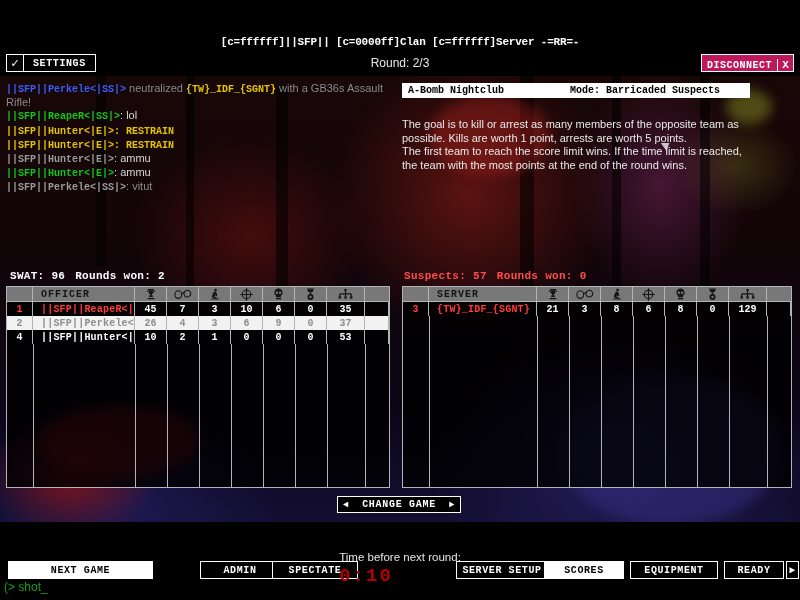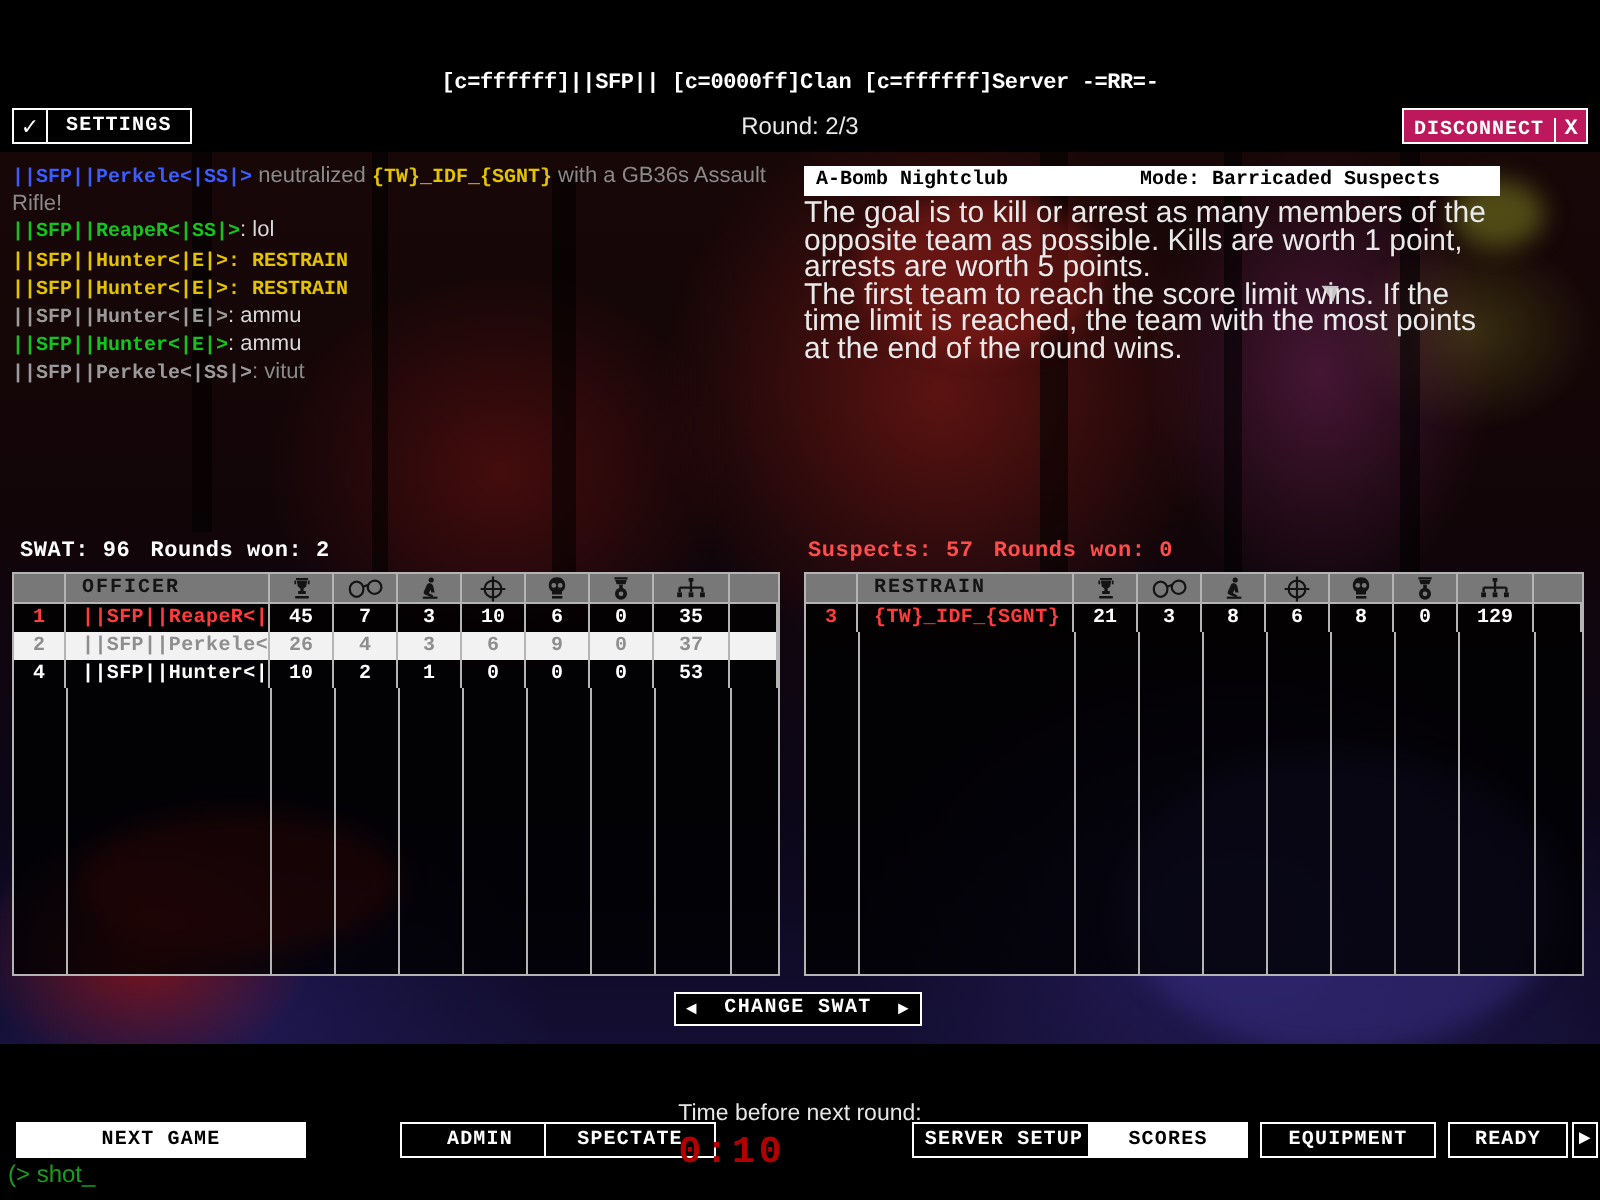--- a/index.html
+++ b/index.html
@@ -117,22 +117,22 @@
   .briefing-head {
     background: #ffffff; color: #000000;
     font-family: "Liberation Mono", monospace;
     font-size: 10px; font-weight: bold;
     height: 15px; display: flex; align-items: center;
     padding: 0 6px;
   }
   .briefing-head .map { flex: 0 0 auto; }
   .briefing-head .mode { margin-left: 66px; }
   .briefing-body {
-    color: #e9e9e9; font-size: 15px; line-height: 13.5px;
-    padding-top: 2px;
+    color: #e9e9e9; font-size: 11px; line-height: 13.5px;
+    padding-top: 20px;
   }
   .briefing-body p { margin: 0; }
   .briefing-body p + p { }
 
   
   .team-head {
     position: absolute;
     color: #ffffff; font-family: "Liberation Mono", monospace;
     font-size: 11px; font-weight: bold; letter-spacing: .3px;
     white-space: nowrap;
@@ -408,21 +408,21 @@
         <div class="divider" style="left: 256px;"></div>
         <div class="divider" style="left: 288px;"></div>
         <div class="divider" style="left: 320px;"></div>
         <div class="divider" style="left: 358px;"></div>
       </div>
     </div>
 
   <div class="score-table right" id="suspects-table">
       <div class="st-row st-header">
         <div class="st-cell rank"></div>
-        <div class="st-cell name">RESTRAIN</div>
+        <div class="st-cell name">SERVER</div>
         <div class="st-cell num">
           <svg class="icon-svg" width="12" height="12" viewBox="0 0 12 12">
             <path fill="#141414" d="M3 1h6v1H3zM3.4 2.2h5.2l-.5 3.1-1.3 1v1.2h1.1V9H4.1V7.5h1.1V6.3l-1.3-1zM2.6 10h6.8v1.2H2.6z"></path>
             <path fill="#141414" d="M2.2 2.2h.9v1.9h-.9zM8.9 2.2h.9v1.9h-.9z"></path>
           </svg>
         </div>
         <div class="st-cell num">
           <svg class="icon-svg" width="18" height="12" viewBox="0 0 18 12">
             <g fill="none" stroke="#141414" stroke-width="1.1">
               <ellipse cx="4.3" cy="6.6" rx="3.4" ry="3.8"></ellipse>
@@ -497,21 +497,21 @@
         <div class="divider" style="left: 230px;"></div>
         <div class="divider" style="left: 262px;"></div>
         <div class="divider" style="left: 294px;"></div>
         <div class="divider" style="left: 326px;"></div>
         <div class="divider" style="left: 364px;"></div>
       </div>
     </div>
 
   <div class="change-team">
     <span class="arrow">◄</span>
-    <span>CHANGE SWAT</span>
+    <span>CHANGE GAME</span>
     <span class="arrow">►</span>
   </div>
 
   <div class="bottombar">
     <div class="btn-frame btm-btn active" style="left:8px;  width:145px;">NEXT GAME</div>
     <div class="btn-frame btm-btn" style="left:200px;width:80px;text-align:center;">ADMIN</div>
     <div class="btn-frame btm-btn" style="left:272px;width:86px;">SPECTATE</div>
     <div class="btn-frame btm-btn" style="left:456px;width:92px;">SERVER SETUP</div>
     <div class="btn-frame btm-btn active" style="left:544px;width:80px;">SCORES</div>
     <div class="btn-frame btm-btn" style="left:630px;width:88px;">EQUIPMENT</div>

